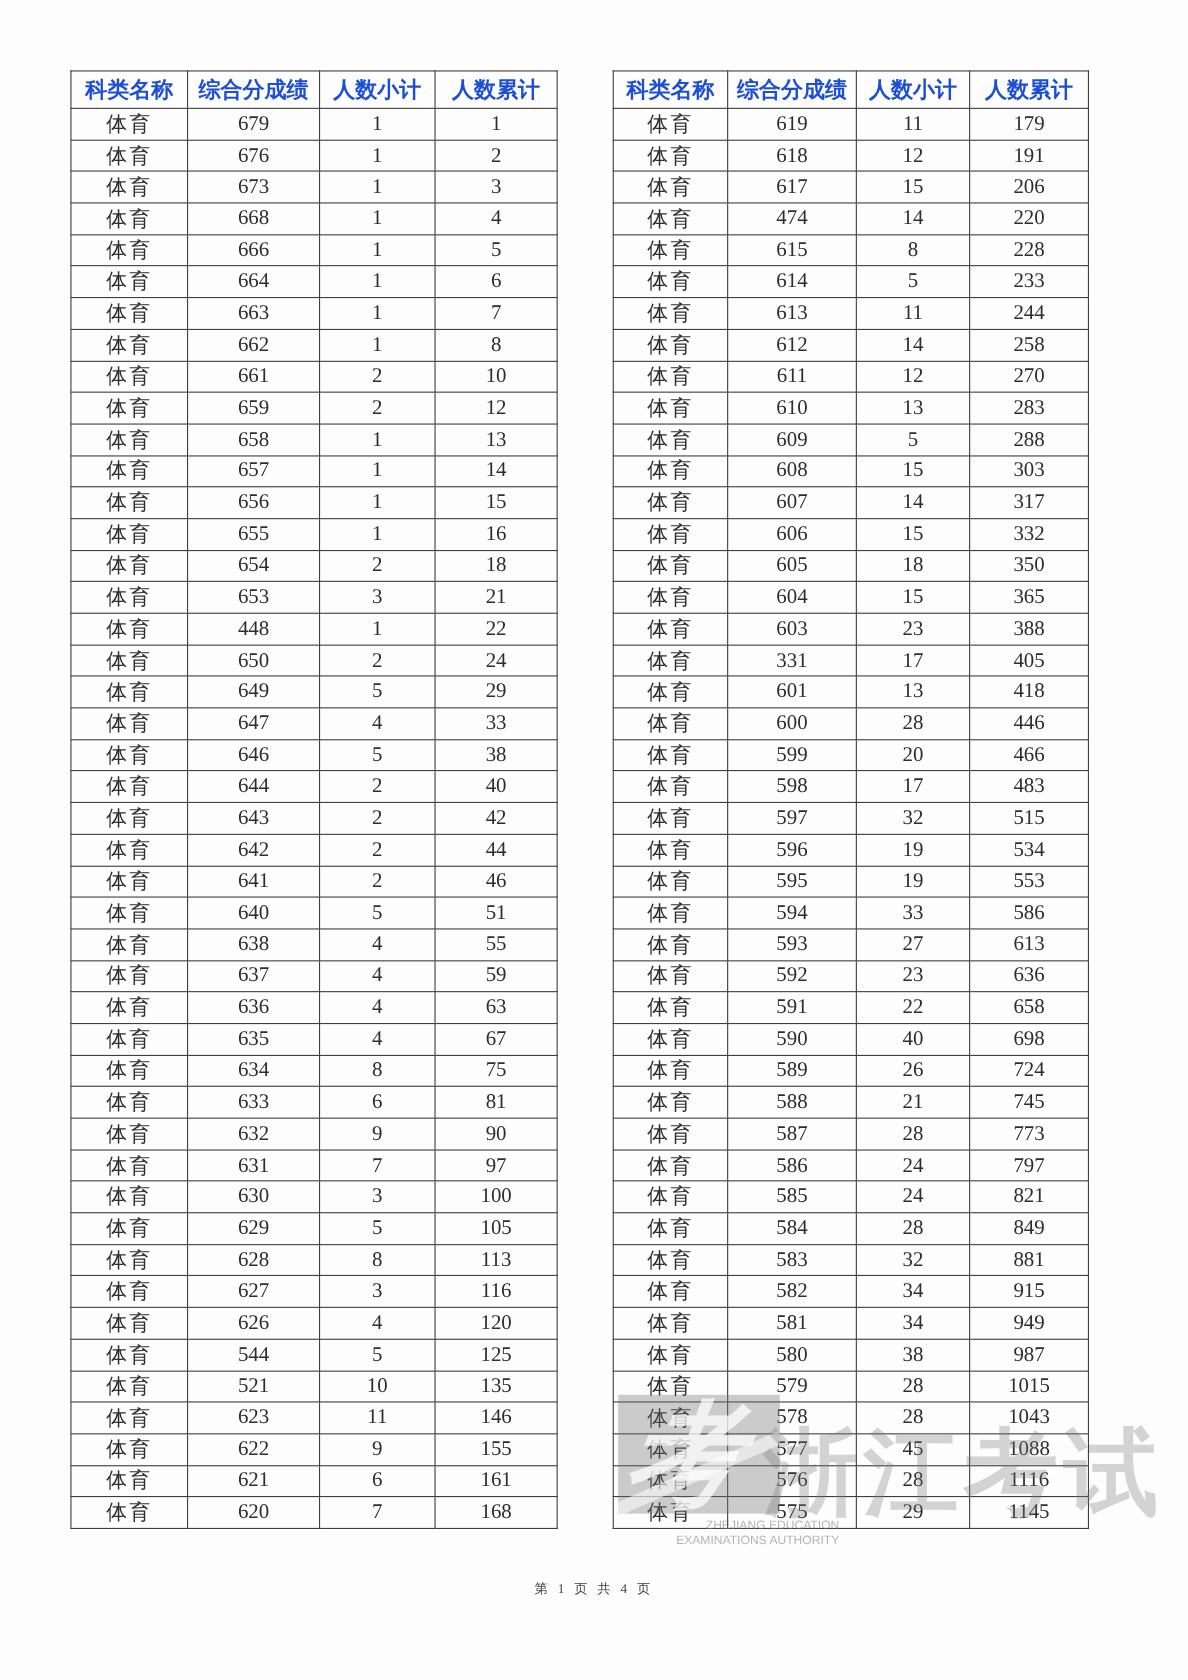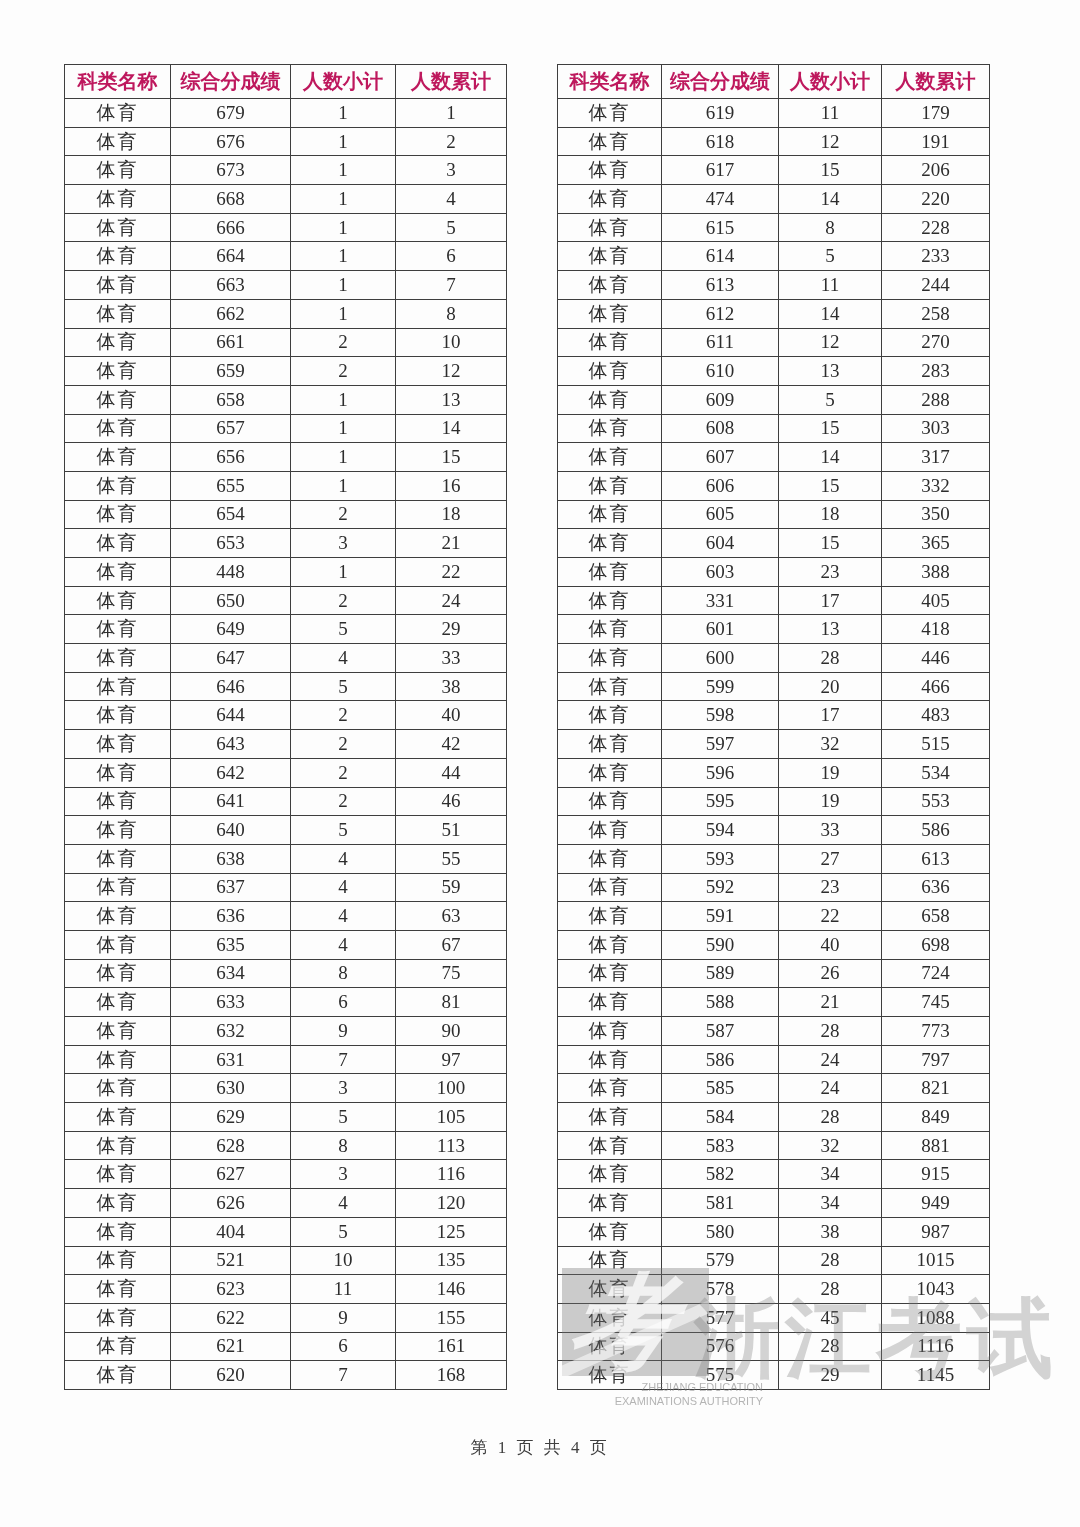--- a/index.html
+++ b/index.html
@@ -29,42 +29,42 @@
     text-align: center;
     vertical-align: middle;
     padding: 0;
     overflow: hidden;
     white-space: nowrap;
   }
   .score-table th {
     height: 33px;
     font-size: 20px;
     font-weight: bold;
-    color: #be185d;
+    color: #1d4ed8;
     font-family: "Liberation Sans", "DejaVu Sans", sans-serif;
   }
   .score-table td {
     height: 27.7px;
     font-size: 19px;
     color: #2d2d2d;
   }
   .score-table td.cat {
     font-family: "Liberation Serif", "DejaVu Serif", serif;
     letter-spacing: 2px;
   }
   .score-table td.num {
     font-family: "Liberation Serif", "DejaVu Serif", serif;
   }
   .footer {
     position: absolute;
     top: 1436px;
     left: 0;
     width: 1080px;
     text-align: center;
-    font-size: 17px;
+    font-size: 12px;
     letter-spacing: 3px;
     color: #3f3f3f;
     font-family: "Liberation Serif", "DejaVu Serif", serif;
   }
   
   .watermark {
     position: absolute;
     inset: 0;
     z-index: 5;
     pointer-events: none;
@@ -371,21 +371,21 @@
           <td class="num">116</td>
         </tr>
         <tr>
           <td class="cat">体育</td>
           <td class="num">626</td>
           <td class="num">4</td>
           <td class="num">120</td>
         </tr>
         <tr>
           <td class="cat">体育</td>
-          <td class="num">404</td>
+          <td class="num">544</td>
           <td class="num">5</td>
           <td class="num">125</td>
         </tr>
         <tr>
           <td class="cat">体育</td>
           <td class="num">521</td>
           <td class="num">10</td>
           <td class="num">135</td>
         </tr>
         <tr>

